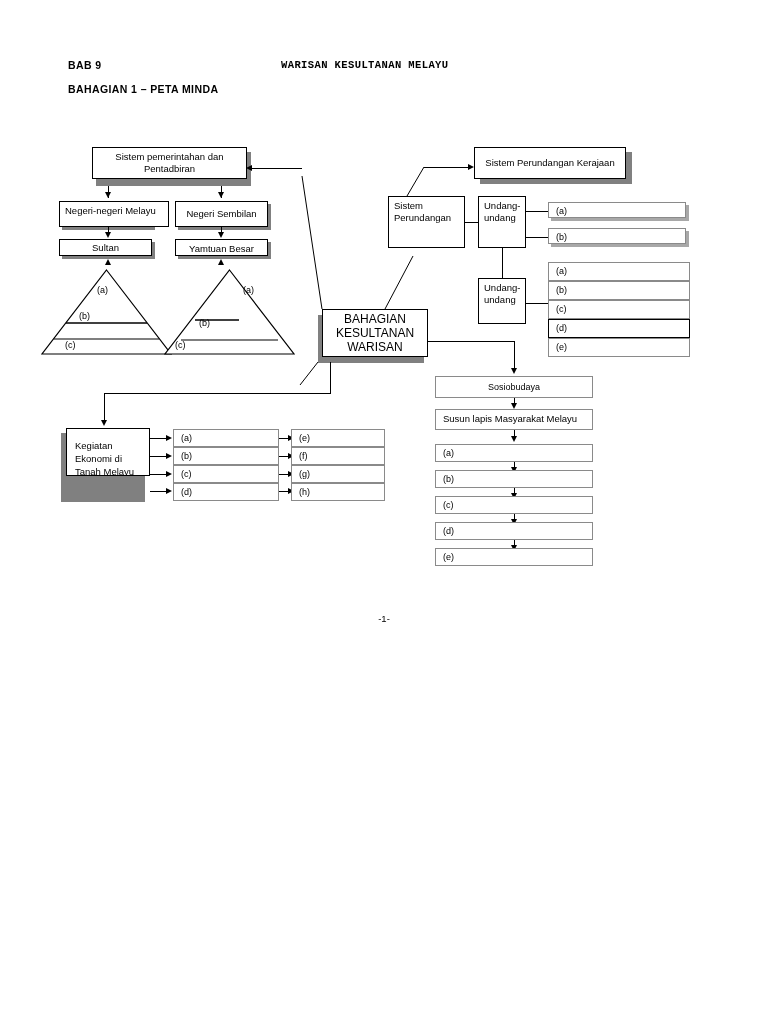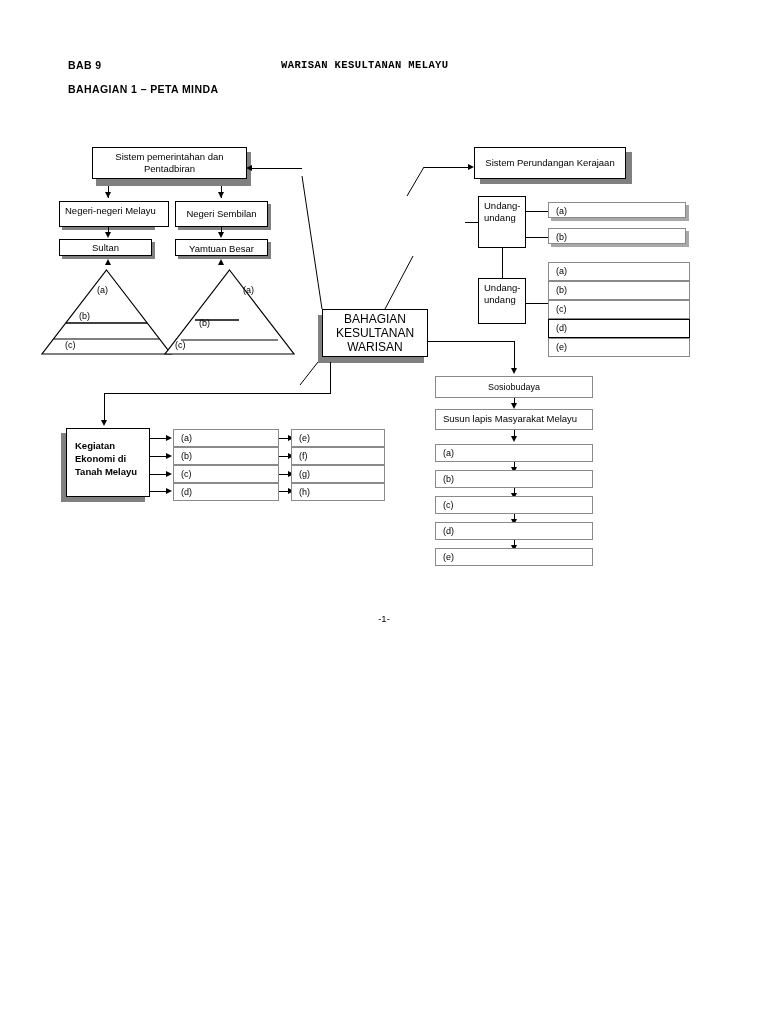--- a/index.html
+++ b/index.html
@@ -226,20 +226,23 @@
     </div>
   </div>
 
   <div class="shadow" style="left:480px; top:152px; width:152px; height:32px;"></div>
   <div class="box center" style="left:474px; top:147px; width:152px; height:32px;">
     <div class="inner">Sistem Perundangan Kerajaan</div>
   </div>
   <div class="arr-r" style="left:468px; top:164px;"></div>
   <div class="ln lnh" style="left:424px; top:167px; width:46px;"></div>
 
+  <div class="box lefttop" style="left:388px; top:196px; width:77px; height:52px;">
+    <div class="inner">Sistem Perundangan</div>
+  </div>
 
   <div class="ln lnh" style="left:465px; top:222px; width:13px;"></div>
 
   <div class="box lefttop" style="left:478px; top:196px; width:48px; height:52px;">
     <div class="inner">Undang-undang</div>
   </div>
 
   <div class="ln lnh" style="left:526px; top:211px; width:22px;"></div>
   <div class="ln lnh" style="left:526px; top:237px; width:22px;"></div>
 
@@ -295,21 +298,21 @@
   <div class="ln lnv" style="left:514px; top:540px; height:9px;"></div>
   <div class="arr-d" style="left:511px; top:545px;"></div>
   <div class="cell" style="left:435px; top:548px; width:158px; height:18px;">(e)</div>
 
   <div class="ln lnv" style="left:330px; top:362px; height:32px;"></div>
   <div class="ln lnh" style="left:104px; top:393px; width:227px;"></div>
   <div class="ln lnv" style="left:104px; top:393px; height:30px;"></div>
   <div class="arr-d" style="left:101px; top:420px;"></div>
 
   <div class="shadow" style="left:61px; top:433px; width:84px; height:69px;"></div>
-  <div class="box lefttop" style="left:66px; top:428px; width:84px; height:69px; padding-top:10px; padding-left:8px; line-height:13px;font-weight:bold;">
+  <div class="box lefttop" style="left:66px; top:428px; width:84px; height:48px; padding-top:10px; padding-left:8px; line-height:13px;">
     <div class="inner">Kegiatan Ekonomi di Tanah Melayu</div>
   </div>
 
   <div class="ln lnh" style="left:150px; top:438px; width:19px;"></div>
   <div class="arr-r" style="left:166px; top:435px;"></div>
   <div class="ln lnh" style="left:150px; top:456px; width:19px;"></div>
   <div class="arr-r" style="left:166px; top:453px;"></div>
   <div class="ln lnh" style="left:150px; top:474px; width:19px;"></div>
   <div class="arr-r" style="left:166px; top:471px;"></div>
   <div class="ln lnh" style="left:150px; top:491px; width:19px;"></div>

